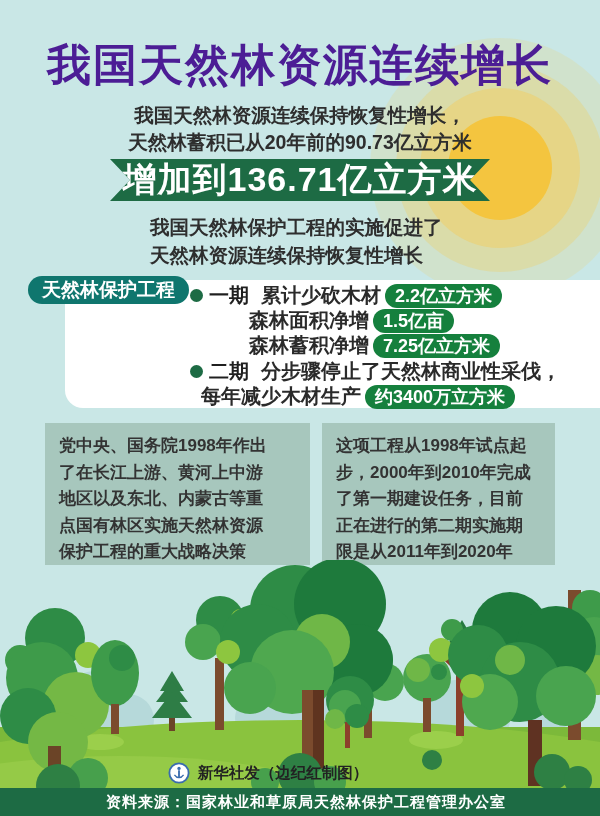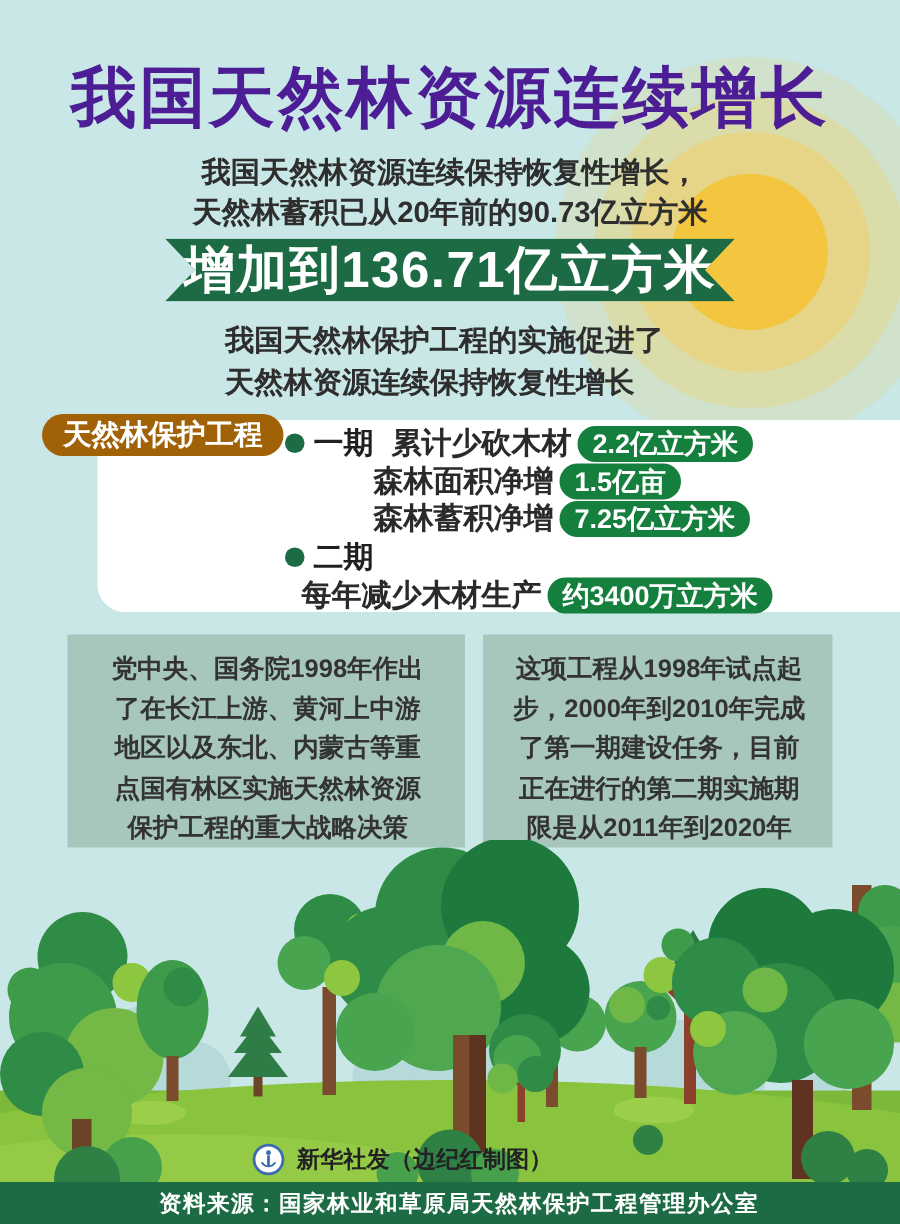--- a/index.html
+++ b/index.html
@@ -35,40 +35,40 @@
     position:absolute;left:150px;top:213px;
     font-size:19.5px;line-height:28px;font-weight:600;color:#2e2e2e;text-align:left;
   }
   
   .white-box{
     position:absolute;left:65px;top:280px;width:590px;height:128px;
     background:#ffffff;border-radius:18px;
   }
   .label-pill{
     position:absolute;left:28px;top:276px;height:28px;padding:0 14px;
-    background:#a16207;border-radius:14px;color:#ffffff;
+    background:#0f766e;border-radius:14px;color:#ffffff;
     font-size:19px;font-weight:800;display:flex;align-items:center;z-index:2;
   }
   .row{position:absolute;height:25px;display:flex;align-items:center;white-space:nowrap;
        font-size:20px;font-weight:600;color:#2a2a2a;}
   .row .bullet{width:13px;height:13px;border-radius:50%;background:#1d6b44;margin-right:6px;flex:0 0 auto;}
   .row .phase{font-weight:800;color:#1f1f1f;margin-right:12px;}
   .pill{
     display:inline-flex;align-items:center;height:24px;padding:0 10px;margin-left:4px;
     background:#15803d;border-radius:13px;color:#ffffff;font-size:18px;font-weight:700;
   }
   .row1{left:125px;top:3px;}
   .row2{left:184px;top:28px;}
   .row3{left:184px;top:53px;}
   .row4{left:125px;top:79px;}
   .row5{left:136px;top:104px;}
   
   .col{
     position:absolute;top:423px;height:142px;background:#a7c7bd;
-    padding:10px 12px 0 14px;font-size:17px;line-height:26.5px;font-weight:600;color:#333333;text-align:center;
+    padding:10px 12px 0 14px;font-size:17px;line-height:26.5px;font-weight:600;color:#333333;
   }
   .col-left{left:45px;width:265px;}
   .col-right{left:322px;width:233px;}
   
   .forest{position:absolute;left:0;top:560px;width:600px;height:256px;}
   
   .credit{
     position:absolute;left:0;top:760px;width:536px;height:26px;
     display:flex;align-items:center;justify-content:center;gap:8px;
     font-size:15.5px;font-weight:700;color:#222222;
@@ -116,20 +116,21 @@
       <span>森林面积净增</span>
       <span class="pill">1.5亿亩</span>
     </div>
     <div class="row row3">
       <span>森林蓄积净增</span>
       <span class="pill">7.25亿立方米</span>
     </div>
     <div class="row row4">
       <span class="bullet"></span>
       <span class="phase">二期</span>
+      <span>分步骤停止了天然林商业性采伐，</span>
     </div>
     <div class="row row5">
       <span>每年减少木材生产</span>
       <span class="pill">约3400万立方米</span>
     </div>
   </div>
 
   <div class="col col-left">
     <div>党中央、国务院1998年作出</div>
     <div>了在长江上游、黄河上中游</div>

